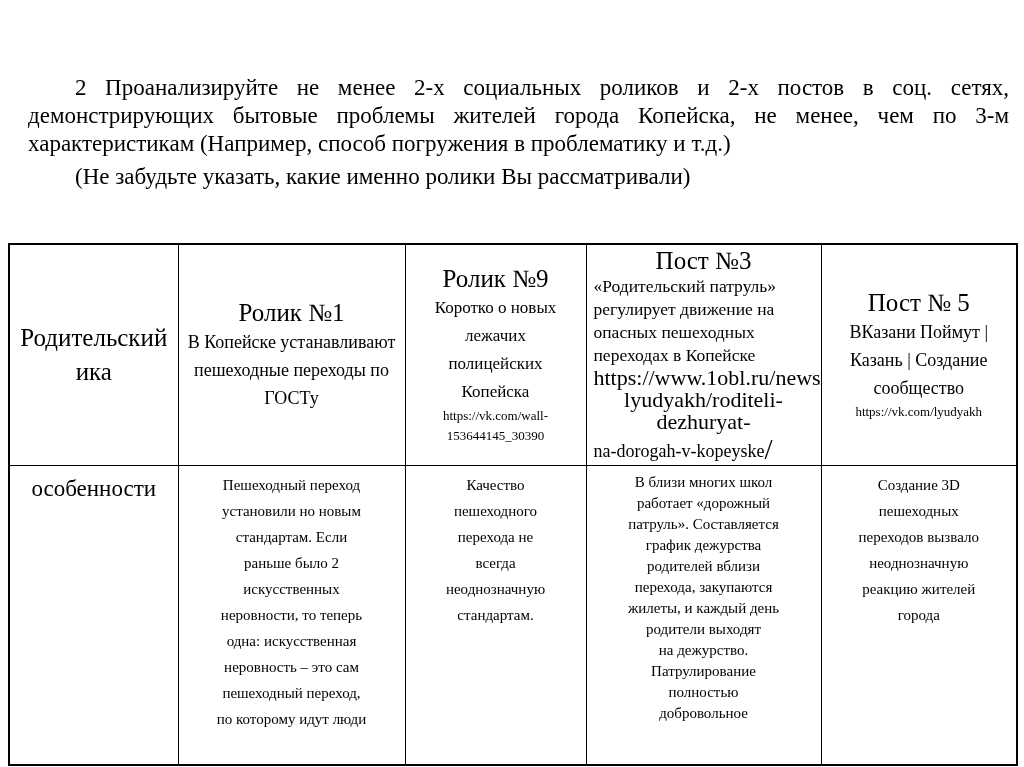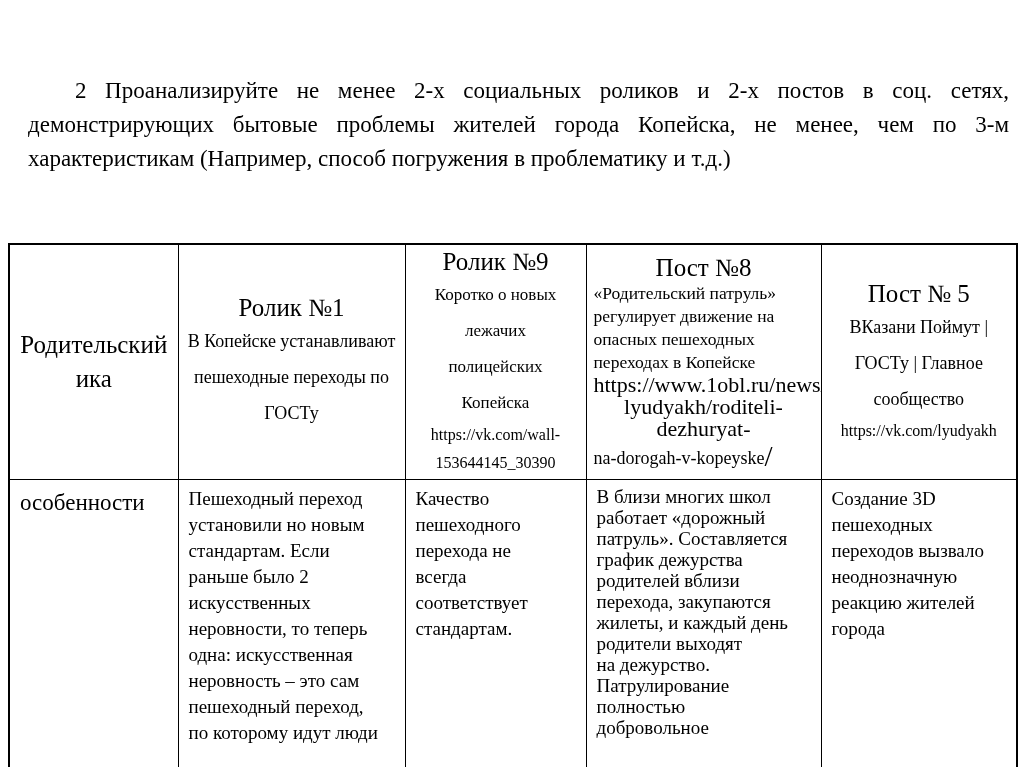--- a/index.html
+++ b/index.html
@@ -13,21 +13,21 @@
   .page {
     position: relative;
     width: 1024px; height: 767px;
     background: #ffffff;
     overflow: hidden;
   }
   
   .intro {
     position: absolute;
     left: 28px; top: 74px; width: 981px;
-    font-size: 23px; line-height: 34px;
+    font-size: 23px; line-height: 28px;
   }
   .para {
     margin: 0;
     text-align: justify;
     text-indent: 47px;
   }
   .para.note {
     text-align: left;
     margin-top: 5px;
   }
@@ -53,68 +53,69 @@
     padding: 2px 7px;
   }
   .h-title {
     font-size: 25px;
     line-height: 30px;
     white-space: pre-line;
   }
   .h-title.tall { line-height: 34px; }
   .h-sub {
     font-size: 18px;
-    line-height: 36px;
+    line-height: 28px;
     white-space: pre-line;
   }
   .h-sub.small { font-size: 17px; }
   .h-url {
-    font-size: 16px;
-    line-height: 28px;
+    font-size: 13px;
+    line-height: 20px;
     white-space: pre-line;
   }
   
   th.c4 .h-title { line-height: 28px; }
   th.c4 .h-sub  { text-align: left; font-size: 17.5px; line-height: 23px; }
   th.c4 .h-url  { font-size: 22px; line-height: 22px; }
   .h-url-last {
     font-size: 18px;
     line-height: 24px;
     margin-top: 6px;
     text-align: left;
   }
   .big-slash {
     font-size: 29px;
     line-height: 0;
     vertical-align: -2px;
   }
   .grid td {
     vertical-align: top;
-    text-align: left;
+    text-align: center;
     padding: 6px 10px;
   }
   .row-label {
     font-size: 23px;
     line-height: 30px;
     padding-top: 2px;
   }
   .cell-text {
-    font-size: 19px;
+    font-size: 15px;
     line-height: 26px;
     white-space: pre-line;
   }
   td.c4 .cell-text { line-height: 21px; }
 </style>
 </head>
 <body>
 
 <div class="page">
 
   <div class="intro">
     <p class="para">2 Проанализируйте не менее 2-х социальных роликов и 2-х постов в соц. сетях, демонстрирующих бытовые проблемы жителей города Копейска, не менее, чем по 3-м характеристикам (Например, способ погружения в проблематику и т.д.)</p>
+    <p class="para note">(Не забудьте указать, какие именно ролики Вы рассматривали)</p>
   </div>
 
   <table class="grid">
     <colgroup>
       <col style="width:169px">
       <col style="width:227px">
       <col style="width:181px">
       <col style="width:235px">
       <col style="width:196px">
     </colgroup>
@@ -133,33 +134,33 @@
       <th class="c3">
         <div class="h-title">Ролик №9</div>
         <div class="h-sub small">Коротко о новых
 лежачих
 полицейских
 Копейска</div>
         <div class="h-url">https://vk.com/wall-
 153644145_30390</div>
       </th>
       <th class="c4">
-        <div class="h-title">Пост №8</div>
+        <div class="h-title">Пост №3</div>
         <div class="h-sub">«Родительский патруль»
 регулирует движение на
 опасных пешеходных
 переходах в Копейске</div>
         <div class="h-url">https://www.1obl.ru/news/o-
 lyudyakh/roditeli-dezhuryat-</div>
         <div class="h-url-last"><span>na-dorogah-v-kopeyske</span><span class="big-slash">/</span></div>
       </th>
       <th class="c5">
         <div class="h-title">Пост № 5</div>
         <div class="h-sub">ВКазани Поймут |
-ГОСТу | Главное
+Казань | Создание
 сообщество</div>
         <div class="h-url">https://vk.com/lyudyakh</div>
       </th>
     </tr>
     <tr class="body-row">
       <td class="c1">
         <div class="row-label">особенности</div>
       </td>
       <td class="c2">
         <div class="cell-text">Пешеходный переход
@@ -171,21 +172,21 @@
 одна: искусственная
 неровность – это сам
 пешеходный переход,
 по которому идут люди</div>
       </td>
       <td class="c3">
         <div class="cell-text">Качество
 пешеходного
 перехода не
 всегда
-соответствует
+неоднозначную
 стандартам.</div>
       </td>
       <td class="c4">
         <div class="cell-text">В близи многих школ
 работает «дорожный
 патруль». Составляется
 график дежурства
 родителей вблизи
 перехода, закупаются
 жилеты, и каждый день

